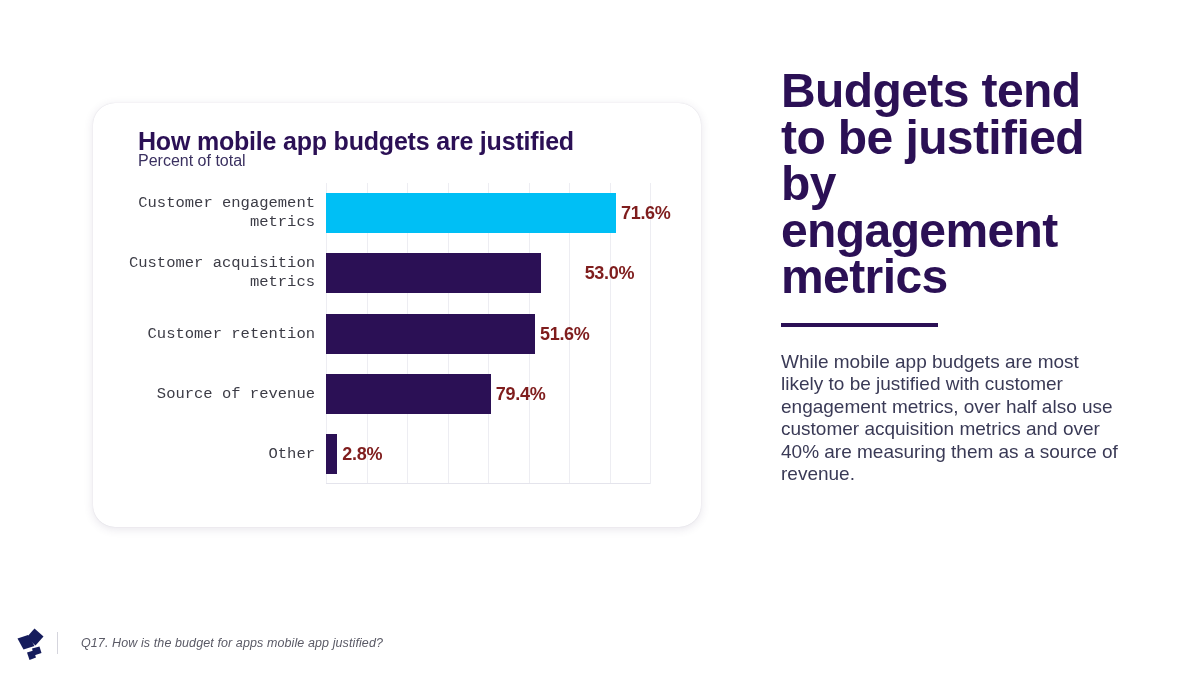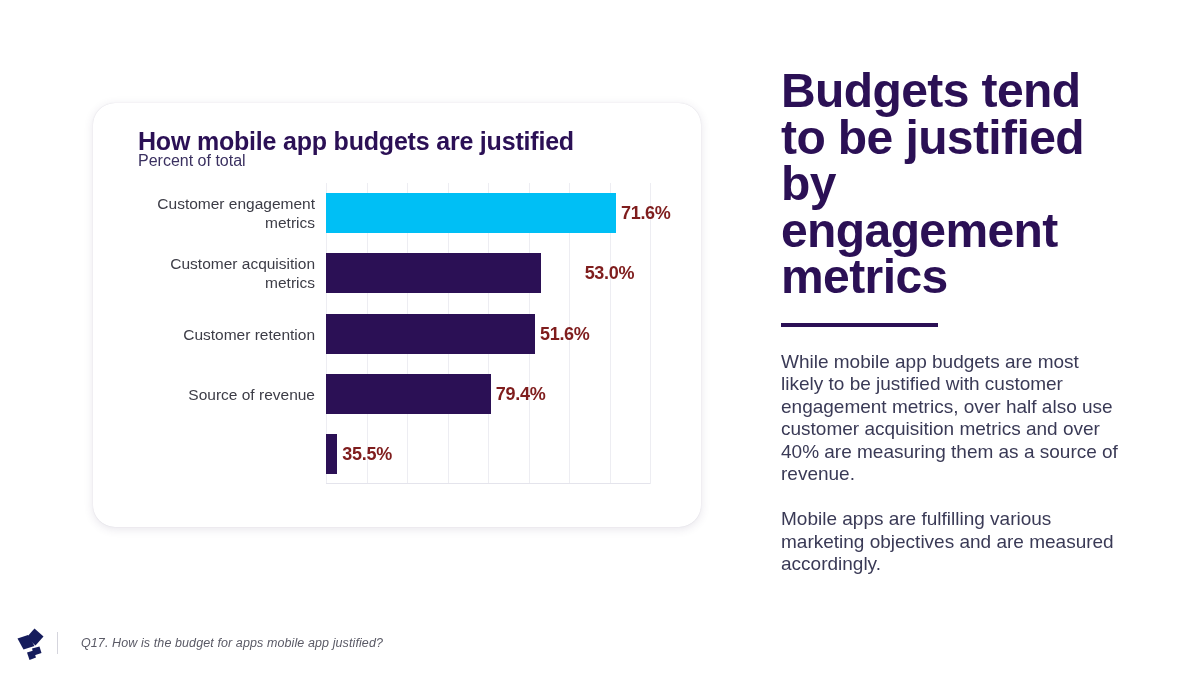--- a/index.html
+++ b/index.html
@@ -101,20 +101,21 @@
     right: 100%;
     margin-right: 11px;
     top: 50%;
     transform: translateY(-50%);
     width: 200px;
     text-align: right;
     font-size: 15.5px;
     color: #3C3C46;
     line-height: 19px;
     white-space: pre-line;
+    font-family: Liberation Mono, monospace;
   }
 
   
   .right-panel {
     position: absolute;
     left: 781px;
     top: 68px;
     width: 340px;
   }
   .headline {
@@ -207,32 +208,32 @@
           <div class="cat-label">Customer retention</div>
           <div class="bar" style="width: 208.98px; background: rgb(43, 16, 85);"></div>
           <div class="bar-value" style="left: 208.98px;">51.6%</div>
         </div>
         <div class="bar-row" style="top: 190.7px;">
           <div class="cat-label">Source of revenue</div>
           <div class="bar" style="width: 164.835px; background: rgb(43, 16, 85);"></div>
           <div class="bar-value" style="left: 164.835px;">79.4%</div>
         </div>
         <div class="bar-row" style="top: 250.9px;">
+          <div class="cat-label">Other</div>
           <div class="bar" style="width: 11.34px; background: rgb(43, 16, 85);"></div>
-          <div class="bar-value" style="left: 11.34px;">35.5%</div>
+          <div class="bar-value" style="left: 11.34px;">2.8%</div>
         </div>
       </div>
   </div>
 </div>
 
 <div class="right-panel">
   <h1 class="headline">Budgets tend to be justified by engagement metrics</h1>
   <div class="rule"></div>
   <p class="body-para">While mobile app budgets are most likely to be justified with customer engagement metrics, over half also use customer acquisition metrics and over 40% are measuring them as a source of revenue.</p>
-  <p class="body-para">Mobile apps are fulfilling various marketing objectives and are measured accordingly.</p>
 </div>
 
 <div class="footer-logo">
   <svg viewBox="0 0 40 42" width="40" height="42" aria-hidden="true">
     <g fill="#151C5C">
       <path d="M20.5 4.5 L29.5 12.5 L21.5 21.5 L12.5 13.5 Z"></path>
       <path d="M3.5 14.5 L14.0 11.0 L20.5 22.0 L9.5 25.5 Z"></path>
       <path d="M18.0 24.5 L25.5 22.5 L27.5 29.0 L20.0 31.5 Z"></path>
       <path d="M13.0 28.5 L19.5 26.5 L22.0 33.5 L15.5 36.0 Z"></path>
     </g>

